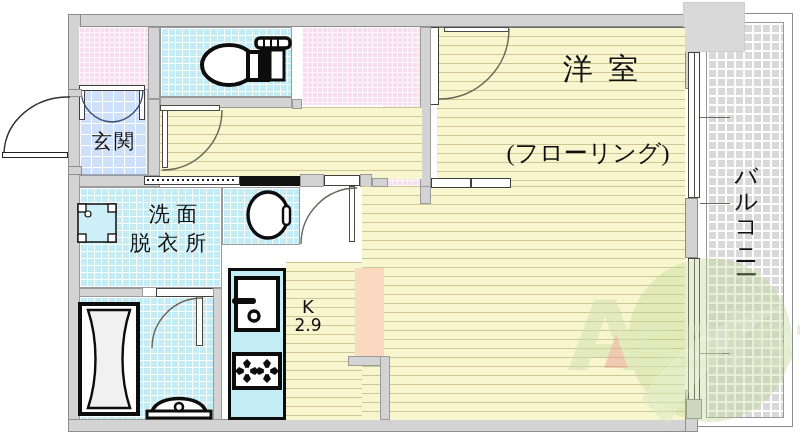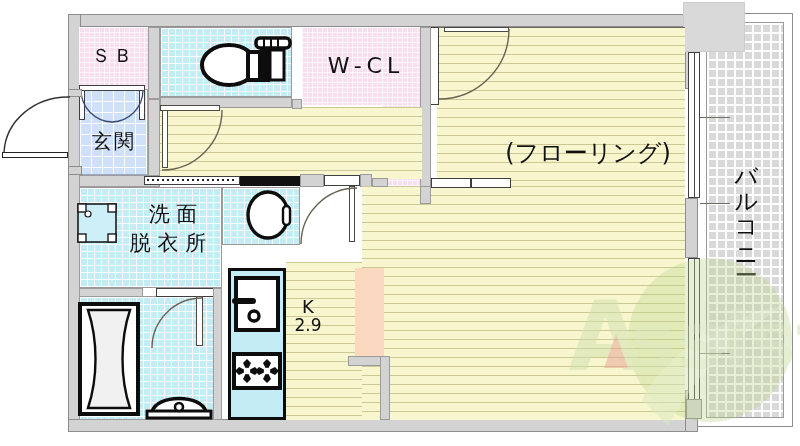--- a/index.html
+++ b/index.html
@@ -98,34 +98,34 @@
   <div class="abs f-white" style="left:688px;top:258px;width:12px;height:148px;border:1px solid #3f3f3f;"></div>
   <div class="ln" style="left:694px;top:258px;width:1px;height:148px;"></div>
   <div class="abs f-gray" style="left:686px;top:399px;width:16px;height:20px;border:1px solid #8d8d8d;"></div>
 
   <div class="ln-thin" style="left:700px;top:117px;width:30px;height:1px;"></div>
   <div class="ln-thin" style="left:700px;top:203px;width:30px;height:1px;"></div>
   <div class="ln-thin" style="left:700px;top:353px;width:30px;height:1px;"></div>
 
   <div class="abs f-yellow hatch-h" style="left:437px;top:27px;width:248px;height:190px;"></div>
   <div class="ln-thin" style="left:437px;top:27px;width:248px;height:1px;"></div>
-  <div class="lbl" style="left:472px;top:140px;width:232px;font-size:24px;">(フローリング)</div>
+  <div class="lbl" style="left:517px;top:52px;width:170px;font-size:30px;letter-spacing:3px;">洋 室</div>
+  <div class="lbl" style="left:472px;top:140px;width:232px;font-size:24px;font-family:Liberation Serif, serif;">(フローリング)</div>
 
   <div class="abs f-wall" style="left:437px;top:203px;width:248px;height:14px;border:1px solid #9b9b9b;"></div>
   <div class="ln-thin" style="left:521px;top:196px;width:1px;height:21px;"></div>
   <div class="ln-thin" style="left:605px;top:196px;width:1px;height:21px;"></div>
 
   <div class="abs f-white" style="left:444px;top:27px;width:65px;height:5px;border:1px solid #4a4a42;"></div>
   <svg class="abs" style="left:437px;top:27px;width:80px;height:80px;" viewBox="0 0 80 80">
     <path d="M72 2 A70 70 0 0 1 2 72" fill="none" stroke="#6b6354" stroke-width="1.4"></path>
   </svg>
   <div class="abs f-white" style="left:430px;top:27px;width:9px;height:78px;border:1px solid #3f3f3f;"></div>
 
   <div class="abs f-pink dot-pink" style="left:302px;top:27px;width:128px;height:78px;"></div>
-  <div class="lbl" style="left:302px;top:54px;width:128px;font-size:22px;letter-spacing:5px;">W-CL</div>
   <div class="abs f-pink dot-pink" style="left:382px;top:105px;width:48px;height:82px;"></div>
 
   <div class="abs f-pink dot-pink" style="left:382px;top:140px;width:48px;height:60px;"></div>
   <div class="lbl" style="left:380px;top:152px;width:52px;font-size:15px;letter-spacing:2px;">物入</div>
   <div class="abs f-wall" style="left:372px;top:140px;width:11px;height:62px;border:1px solid #9b9b9b;"></div>
   <div class="abs f-wall" style="left:372px;top:130px;width:58px;height:11px;border:1px solid #9b9b9b;"></div>
   <div class="abs f-wall" style="left:420px;top:27px;width:11px;height:175px;border:1px solid #9b9b9b;"></div>
 
   <div class="abs f-white" style="left:383px;top:201px;width:24px;height:6px;border:1px solid #4a4a42;"></div>
   <div class="abs f-white" style="left:407px;top:201px;width:24px;height:6px;border:1px solid #4a4a42;"></div>
@@ -141,21 +141,20 @@
     <rect x="52" y="18" width="12" height="28" fill="#ffffff" stroke="#0d0d0d" stroke-width="4"></rect>
     <rect x="64" y="14" width="10" height="34" fill="#0d0d0d"></rect>
     <rect x="74" y="16" width="14" height="30" fill="#ffffff" stroke="#0d0d0d" stroke-width="3"></rect>
     <rect x="60" y="4" width="34" height="10" rx="4" fill="#ffffff" stroke="#0d0d0d" stroke-width="3.5"></rect>
     <line x1="68" y1="5" x2="68" y2="13" stroke="#0d0d0d" stroke-width="2"></line>
     <line x1="75" y1="5" x2="75" y2="13" stroke="#0d0d0d" stroke-width="2"></line>
     <line x1="82" y1="5" x2="82" y2="13" stroke="#0d0d0d" stroke-width="2"></line>
   </svg>
 
   <div class="abs f-pink dot-pink" style="left:79px;top:27px;width:69px;height:62px;"></div>
-  <div class="lbl" style="left:79px;top:45px;width:69px;font-size:19px;letter-spacing:3px;">ＳＢ</div>
   <div class="abs f-wall" style="left:148px;top:27px;width:12px;height:72px;border:1px solid #9b9b9b;"></div>
 
   <div class="abs f-blue grid-md" style="left:79px;top:89px;width:69px;height:86px;border:1px solid #9aa8c6;"></div>
   <div class="lbl" style="left:74px;top:123px;width:80px;font-size:20px;letter-spacing:2px;margin-top:7px;">玄関</div>
 
   <div class="abs f-white" style="left:79px;top:90px;width:6px;height:30px;border:1px solid #3f3f3f;"></div>
   <div class="abs f-white" style="left:139px;top:90px;width:6px;height:30px;border:1px solid #3f3f3f;"></div>
   <div class="abs f-white" style="left:79px;top:85px;width:66px;height:6px;border:1px solid #3f3f3f;"></div>
   <svg class="abs" style="left:79px;top:88px;width:66px;height:36px;" viewBox="0 0 66 36">
     <path d="M2 2 A32 32 0 0 0 33 34" fill="none" stroke="#3a4a74" stroke-width="1.3"></path>

